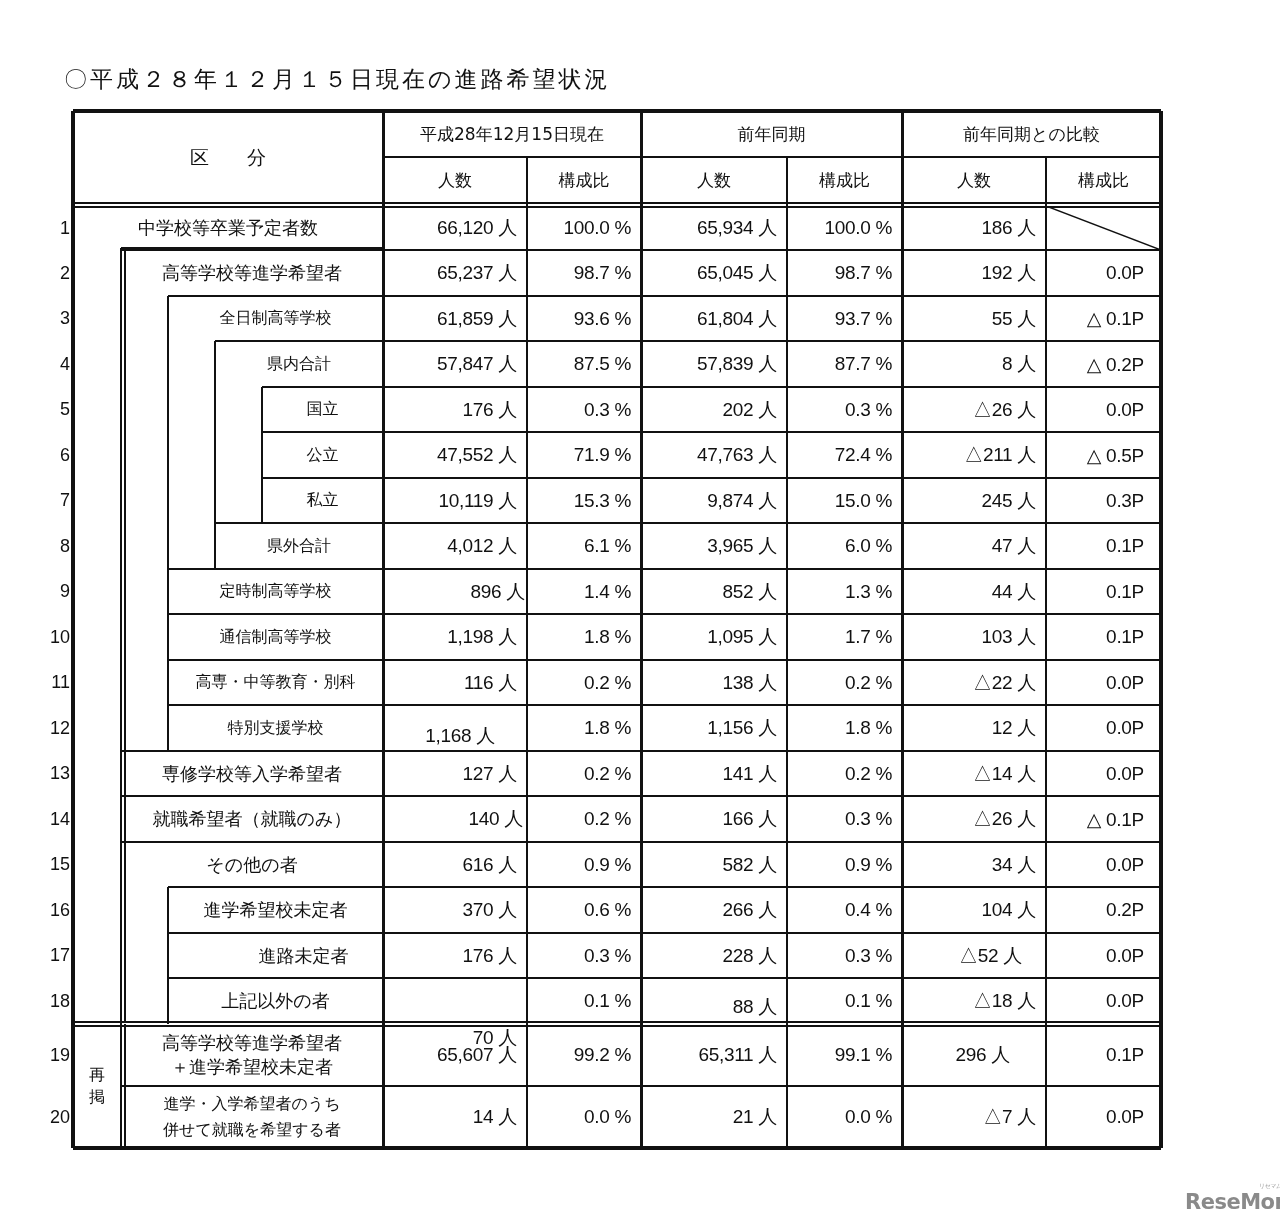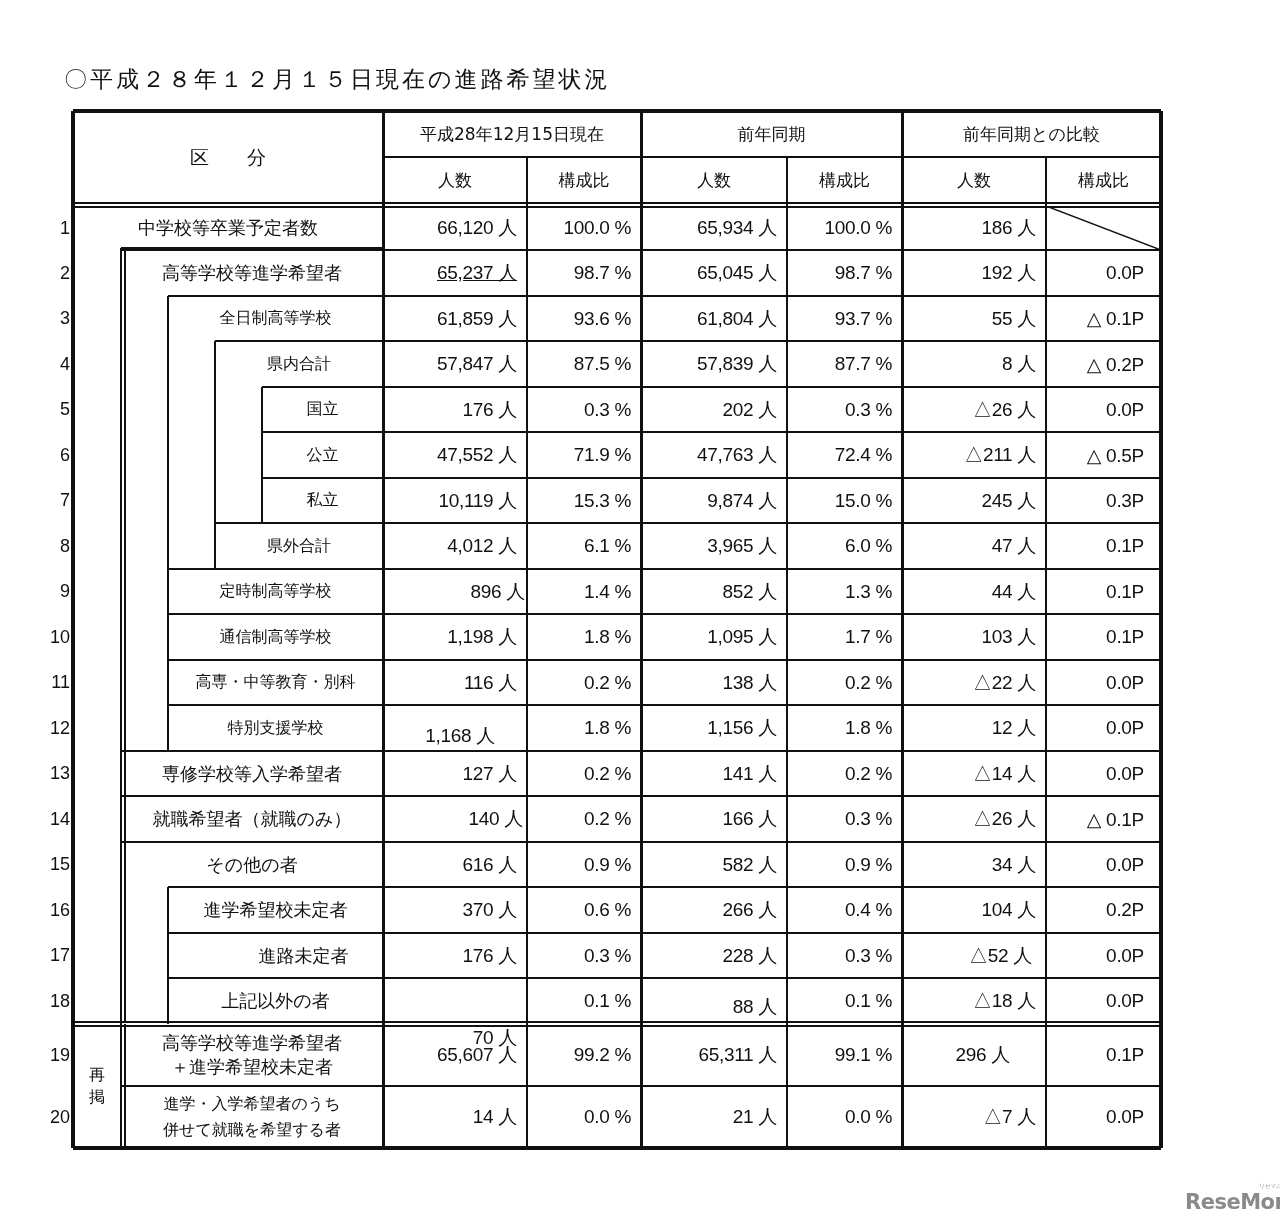--- a/index.html
+++ b/index.html
@@ -55,21 +55,21 @@
     <div class="rownum" style="top: 206px; height: 44px;">1</div>
     <div class="txt right num" style="left: 383px; width: 144px; top: 206px; height: 44px; padding-right: 10px; box-sizing: border-box;">66,120 人</div>
     <div class="txt right num" style="left: 527px; width: 114px; top: 206px; height: 44px; padding-right: 10px; box-sizing: border-box;">100.0 %</div>
     <div class="txt right num" style="left: 641px; width: 146px; top: 206px; height: 44px; padding-right: 10px; box-sizing: border-box;">65,934 人</div>
     <div class="txt right num" style="left: 787px; width: 115px; top: 206px; height: 44px; padding-right: 10px; box-sizing: border-box;">100.0 %</div>
     <div class="txt right num" style="left: 902px; width: 144px; top: 206px; height: 44px; padding-right: 10px; box-sizing: border-box;">186 人</div>
     <div class="hline" style="left: 121px; top: 249px; width: 1040px; height: 2px;"></div>
     <div class="abs" style="left: 73px; top: 250px; width: 1088px; height: 46px; pointer-events: none;"></div>
     <div class="txt center lbl" style="left: 121px; width: 262px; top: 250px; height: 46px;">高等学校等進学希望者</div>
     <div class="rownum" style="top: 250px; height: 46px;">2</div>
-    <div class="txt right num" style="left: 383px; width: 144px; top: 250px; height: 46px; padding-right: 10px; box-sizing: border-box; text-decoration: underline;">65,237 人</div>
+    <div class="txt right num" style="left: 383px; width: 144px; top: 250px; height: 46px; padding-right: 10px; box-sizing: border-box;">65,237 人</div>
     <div class="txt right num" style="left: 527px; width: 114px; top: 250px; height: 46px; padding-right: 10px; box-sizing: border-box;">98.7 %</div>
     <div class="txt right num" style="left: 641px; width: 146px; top: 250px; height: 46px; padding-right: 10px; box-sizing: border-box;">65,045 人</div>
     <div class="txt right num" style="left: 787px; width: 115px; top: 250px; height: 46px; padding-right: 10px; box-sizing: border-box;">98.7 %</div>
     <div class="txt right num" style="left: 902px; width: 144px; top: 250px; height: 46px; padding-right: 10px; box-sizing: border-box;">192 人</div>
     <div class="txt right num" style="left: 1046px; width: 115px; top: 250px; height: 46px; padding-right: 17px; box-sizing: border-box;">0.0P</div>
     <div class="hline" style="left: 168px; top: 295px; width: 993px; height: 2px;"></div>
     <div class="abs" style="left: 73px; top: 296px; width: 1088px; height: 45px; pointer-events: none;"></div>
     <div class="txt center lbl-sm" style="left: 168px; width: 215px; top: 296px; height: 45px;">全日制高等学校</div>
     <div class="rownum" style="top: 296px; height: 45px;">3</div>
     <div class="txt right num" style="left: 383px; width: 144px; top: 296px; height: 45px; padding-right: 10px; box-sizing: border-box;">61,859 人</div>
@@ -209,21 +209,21 @@
     <div class="txt right num" style="left: 902px; width: 144px; top: 887px; height: 46px; padding-right: 10px; box-sizing: border-box;">104 人</div>
     <div class="txt right num" style="left: 1046px; width: 115px; top: 887px; height: 46px; padding-right: 17px; box-sizing: border-box;">0.2P</div>
     <div class="hline" style="left: 168px; top: 932px; width: 993px; height: 2px;"></div>
     <div class="abs" style="left: 73px; top: 933px; width: 1088px; height: 45px; pointer-events: none;"></div>
     <div class="txt center lbl" style="left: 168px; width: 215px; top: 933px; height: 45px; margin-left: 28px;">進路未定者</div>
     <div class="rownum" style="top: 933px; height: 45px;">17</div>
     <div class="txt right num" style="left: 383px; width: 144px; top: 933px; height: 45px; padding-right: 10px; box-sizing: border-box;">176 人</div>
     <div class="txt right num" style="left: 527px; width: 114px; top: 933px; height: 45px; padding-right: 10px; box-sizing: border-box;">0.3 %</div>
     <div class="txt right num" style="left: 641px; width: 146px; top: 933px; height: 45px; padding-right: 10px; box-sizing: border-box;">228 人</div>
     <div class="txt right num" style="left: 787px; width: 115px; top: 933px; height: 45px; padding-right: 10px; box-sizing: border-box;">0.3 %</div>
-    <div class="txt right num" style="left: 902px; width: 144px; top: 933px; height: 45px; padding-right: 14px; box-sizing: border-box;">△52 人</div>
+    <div class="txt right num" style="left: 902px; width: 144px; top: 933px; height: 45px; padding-right: 24px; box-sizing: border-box;">△52 人</div>
     <div class="txt right num" style="left: 1046px; width: 115px; top: 933px; height: 45px; padding-right: 17px; box-sizing: border-box;">0.0P</div>
     <div class="hline" style="left: 168px; top: 977px; width: 993px; height: 2px;"></div>
     <div class="abs" style="left: 73px; top: 978px; width: 1088px; height: 46px; pointer-events: none;"></div>
     <div class="txt center lbl" style="left: 168px; width: 215px; top: 978px; height: 46px;">上記以外の者</div>
     <div class="rownum" style="top: 978px; height: 46px;">18</div>
     <div class="txt right num" style="left: 383px; width: 144px; top: 978px; height: 46px; padding-right: 10px; box-sizing: border-box; margin-top: 37px;">70 人</div>
     <div class="txt right num" style="left: 527px; width: 114px; top: 978px; height: 46px; padding-right: 10px; box-sizing: border-box;">0.1 %</div>
     <div class="txt right num" style="left: 641px; width: 146px; top: 978px; height: 58px; padding-right: 10px; box-sizing: border-box; border-radius: 12px;">88 人</div>
     <div class="txt right num" style="left: 787px; width: 115px; top: 978px; height: 46px; padding-right: 10px; box-sizing: border-box;">0.1 %</div>
     <div class="txt right num" style="left: 902px; width: 144px; top: 978px; height: 46px; padding-right: 10px; box-sizing: border-box;">△18 人</div>

